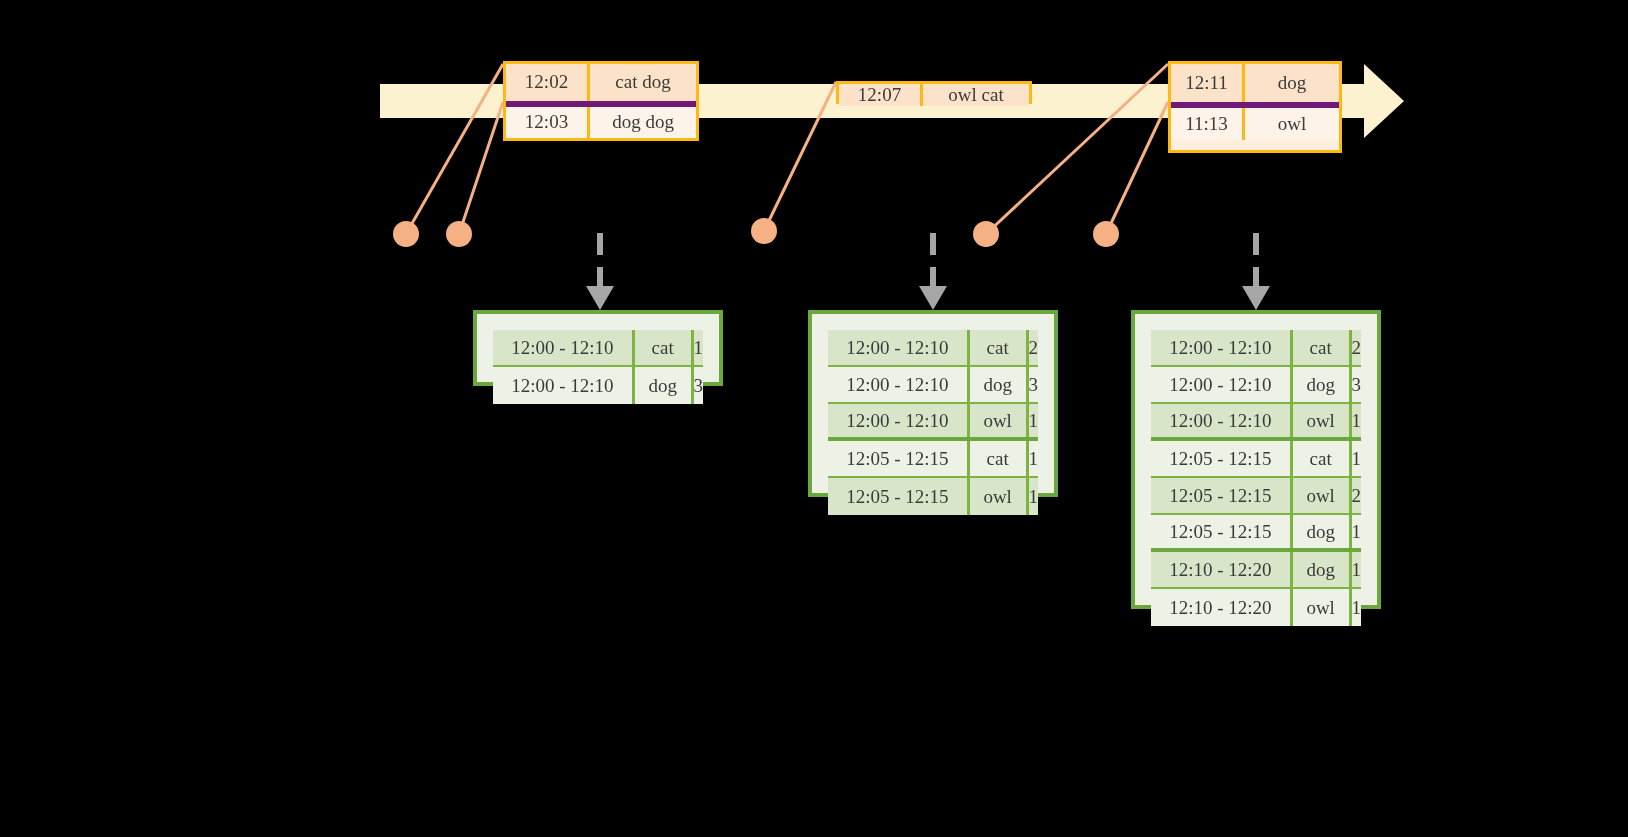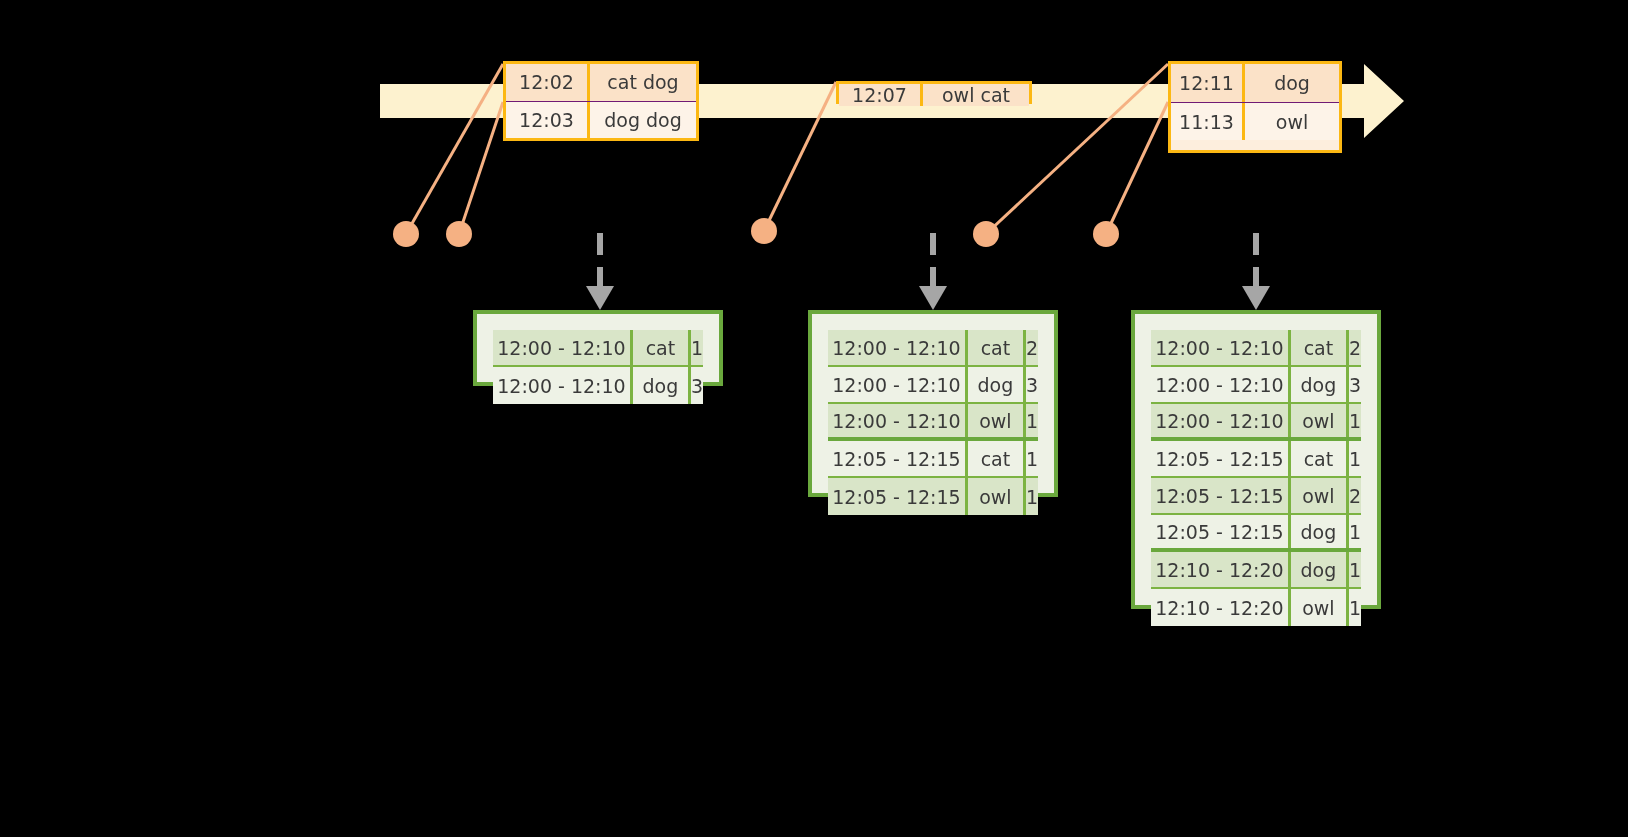--- a/index.html
+++ b/index.html
@@ -1,40 +1,40 @@
 <!DOCTYPE html>
 <html><head>
 <meta charset="utf-8">
 <style>
   html,body{margin:0;padding:0;background:#000;}
   body{
     width:1628px;height:837px;
     font-family:"DejaVu Sans","Liberation Sans",sans-serif;
     position:relative;overflow:hidden;
   }
-  #stage{position:absolute;left:0;top:0;width:1628px;height:837px;}
+  #stage{position:absolute;left:0;top:0;width:1628px;height:837px;font-family:Liberation Serif, serif;}
 
   
   #wires{position:absolute;left:0;top:0;width:1628px;height:837px;pointer-events:none;}
 
   
   .event-box{
     position:absolute;
     border:3px solid #fcb813;
     box-sizing:border-box;
     display:flex;flex-direction:column;
     background:#fdeedd;
   }
   .event-row{
     display:flex;
     box-sizing:border-box;
     height:38px;
   }
   .event-row.r0{background:#fbe2c8;}
-  .event-row.r1{background:#fdf3e8;border-top:1px solid #701a75;}
+  .event-row.r1{background:#fdf3e8;border-top:6px solid #701a75;}
   .event-time{
     box-sizing:border-box;
     display:flex;align-items:center;justify-content:center;
     font-size:19px;color:#3a3a3a;
     border-right:3px solid #fcb813;
   }
   .event-val{
     box-sizing:border-box;
     display:flex;align-items:center;justify-content:center;
     font-size:19px;color:#3a3a3a;

